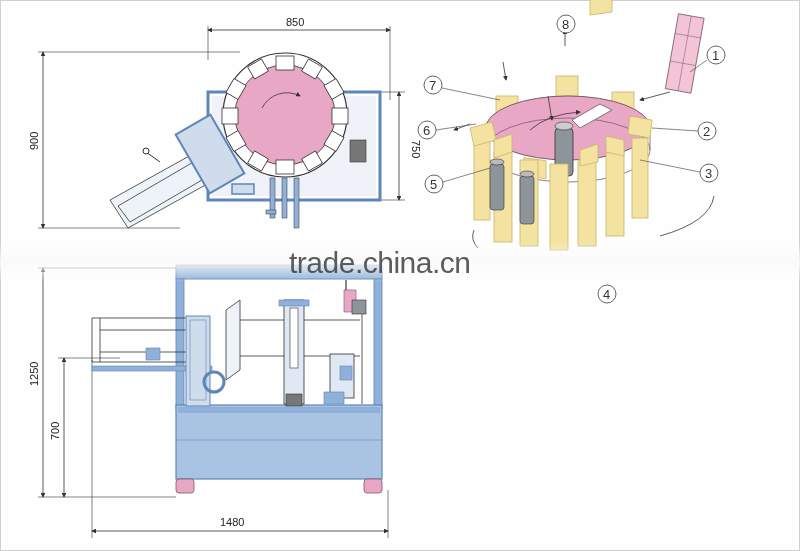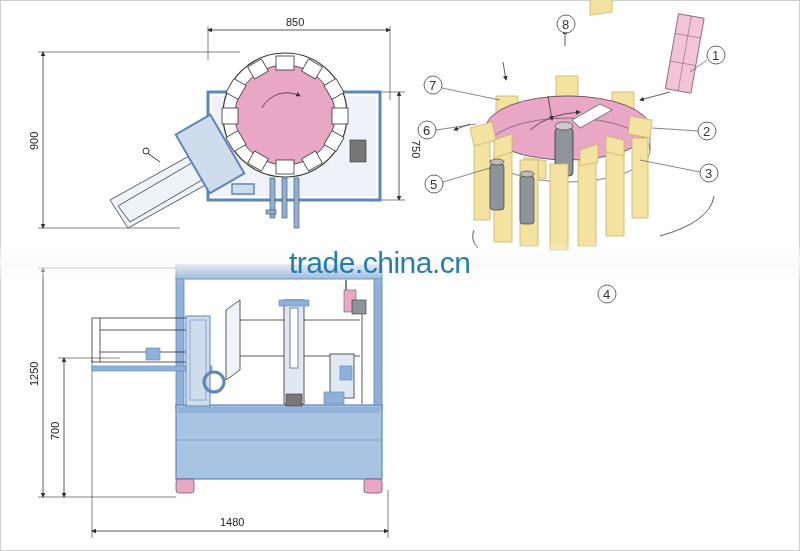--- a/index.html
+++ b/index.html
@@ -1,21 +1,21 @@
 <!DOCTYPE html>
 <html><head>
   <meta charset="utf-8">
   <style>
     html,body{margin:0;padding:0;background:#ffffff;}
     body{width:800px;height:551px;overflow:hidden;position:relative;font-family:"Liberation Sans",sans-serif;}
     .frame{position:absolute;left:0;top:0;width:798px;height:549px;border:1px solid #cfcfcf;background:#fefefe;}
     svg{position:absolute;left:0;top:0;}
     .dim{font-family:"Liberation Sans",sans-serif;font-size:11px;fill:#222;}
     .callout{font-family:"Liberation Sans",sans-serif;font-size:13px;fill:#333;}
-    .wm{position:absolute;left:289px;top:246px;font-family:"Liberation Sans",sans-serif;font-size:30px;color:#0369a1;letter-spacing:-0.5px;opacity:0.85;white-space:nowrap;}
+    .wm{position:absolute;left:289px;top:246px;font-family:"Liberation Sans",sans-serif;font-size:30px;color:#404040;letter-spacing:-0.5px;opacity:0.85;white-space:nowrap;}
     .wm-band{position:absolute;left:0;top:242px;width:800px;height:40px;background:linear-gradient(to bottom,rgba(255,255,255,0),rgba(250,250,250,0.9),rgba(255,255,255,0));}
   </style>
 </head>
 <body>
 
 <div class="frame"></div>
 
 <svg width="800" height="551" viewBox="0 0 800 551">
   <defs>
     <marker id="arr" markerWidth="6" markerHeight="6" refX="5" refY="3" orient="auto">

